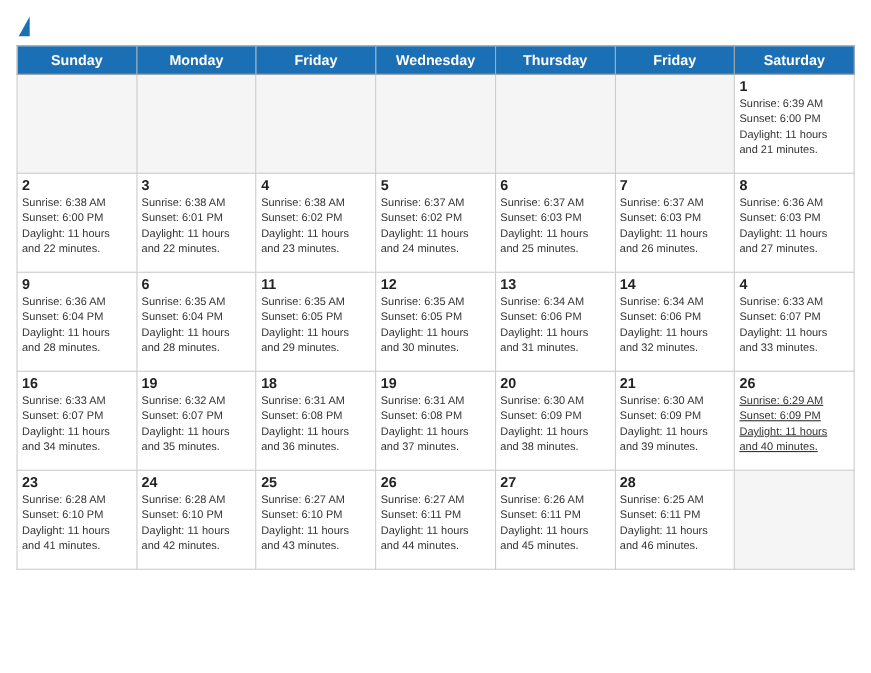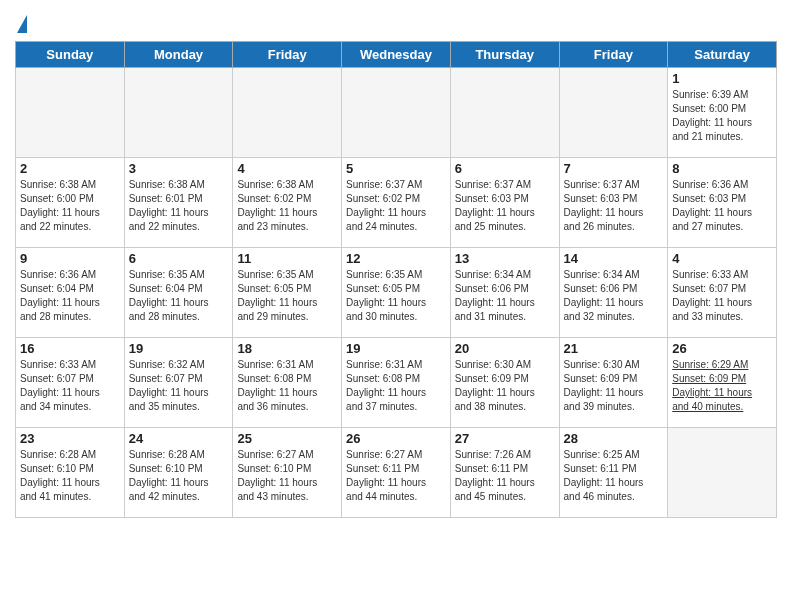--- a/index.html
+++ b/index.html
@@ -328,21 +328,21 @@
           </td>
           <td>
             <span class="day-number">26</span>
             <div class="day-info" style="white-space: pre-line;">Sunrise: 6:27 AM
 Sunset: 6:11 PM
 Daylight: 11 hours
 and 44 minutes.</div>
           </td>
           <td>
             <span class="day-number">27</span>
-            <div class="day-info" style="white-space: pre-line;">Sunrise: 7:26 AM
+            <div class="day-info" style="white-space: pre-line;">Sunrise: 6:26 AM
 Sunset: 6:11 PM
 Daylight: 11 hours
 and 45 minutes.</div>
           </td>
           <td>
             <span class="day-number">28</span>
             <div class="day-info" style="white-space: pre-line;">Sunrise: 6:25 AM
 Sunset: 6:11 PM
 Daylight: 11 hours
 and 46 minutes.</div>

